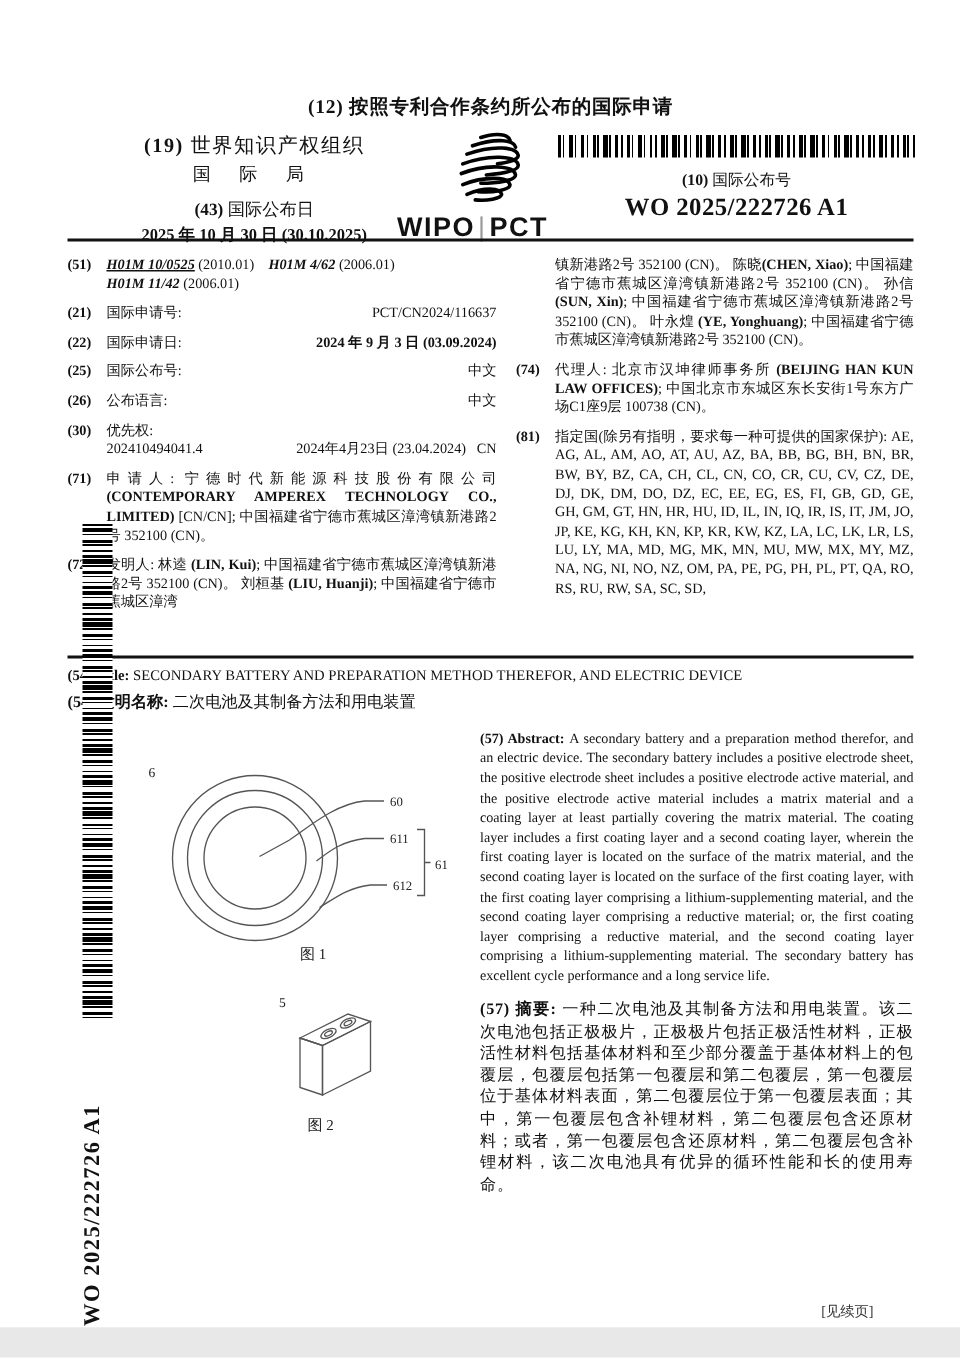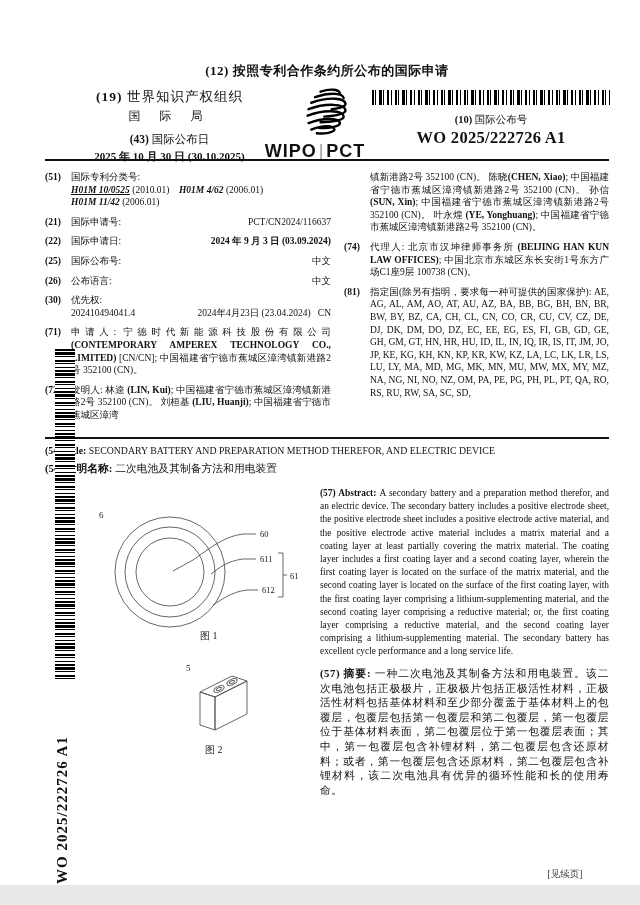--- a/index.html
+++ b/index.html
@@ -104,21 +104,20 @@
   </div>
 
   <div class="rule1"></div>
 
   <div class="biblio">
     <div class="col-l">
 
       <div class="row">
         <span class="tag">(51)</span>
         <div class="rbody">
-          <div>国际专利分类号:</div>
           <div><span style="font-weight: bold; font-style: italic; text-decoration: underline;">H01M 10/0525</span><span> (2010.01)  </span><span style="font-weight: bold; font-style: italic;">H01M 4/62</span><span> (2006.01)</span></div>
           <div><span style="font-weight: bold; font-style: italic;">H01M 11/42</span><span> (2006.01)</span></div>
         </div>
       </div>
 
       <div class="row">
         <span class="tag">(21)</span>
         <div class="rbody kvline">
           <span>国际申请号:</span>
           <span>PCT/CN2024/116637</span>

